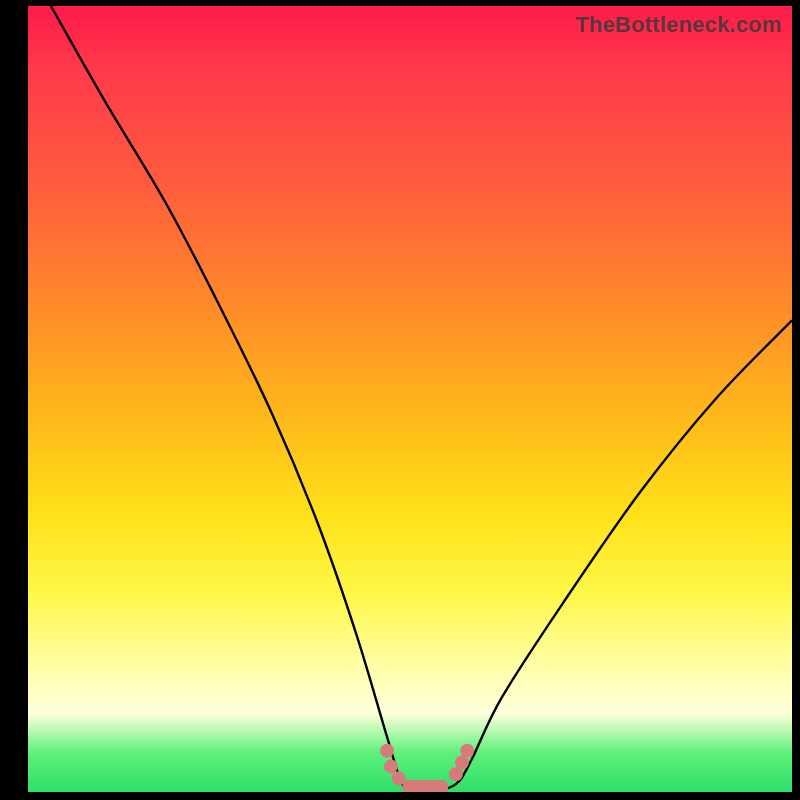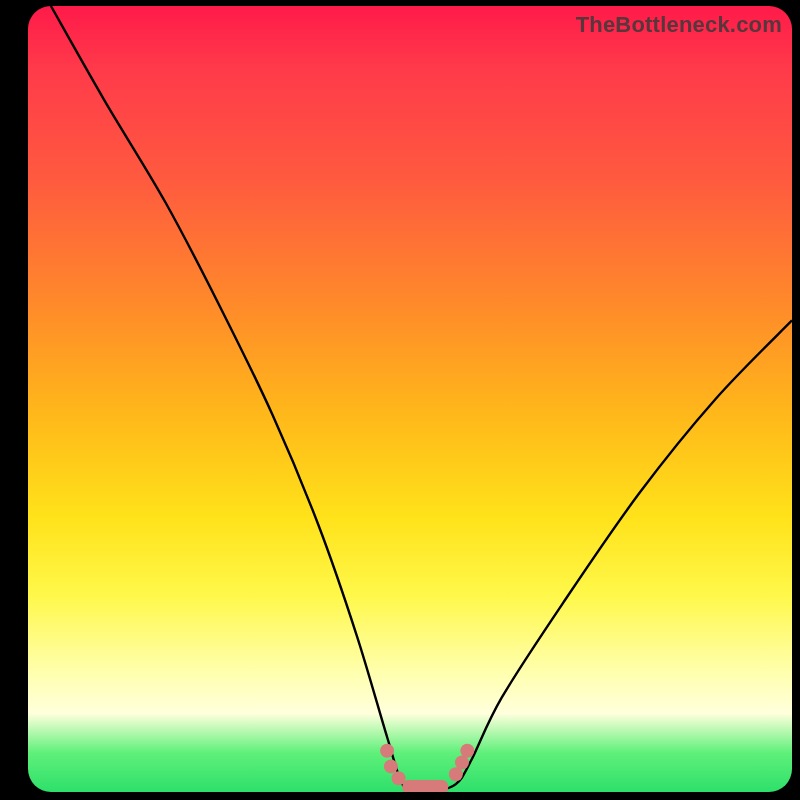--- a/index.html
+++ b/index.html
@@ -22,21 +22,20 @@
       #ff3a4a 8%,
       #ff5a3f 22%,
       #ff8a2a 38%,
       #ffb81a 52%,
       #ffe21a 65%,
       #fff84a 75%,
       #ffffb0 85%,
       #ffffdc 90%,
       #5ff07a 95%,
       #2de06a 100%);
-    border-radius: 23px;
   }
   .watermark {
     position: absolute;
     top: 6px;
     right: 10px;
     font-size: 22px;
     font-weight: bold;
     color: #3a3a3a;
     letter-spacing: 0.2px;
     opacity: 0.85;

